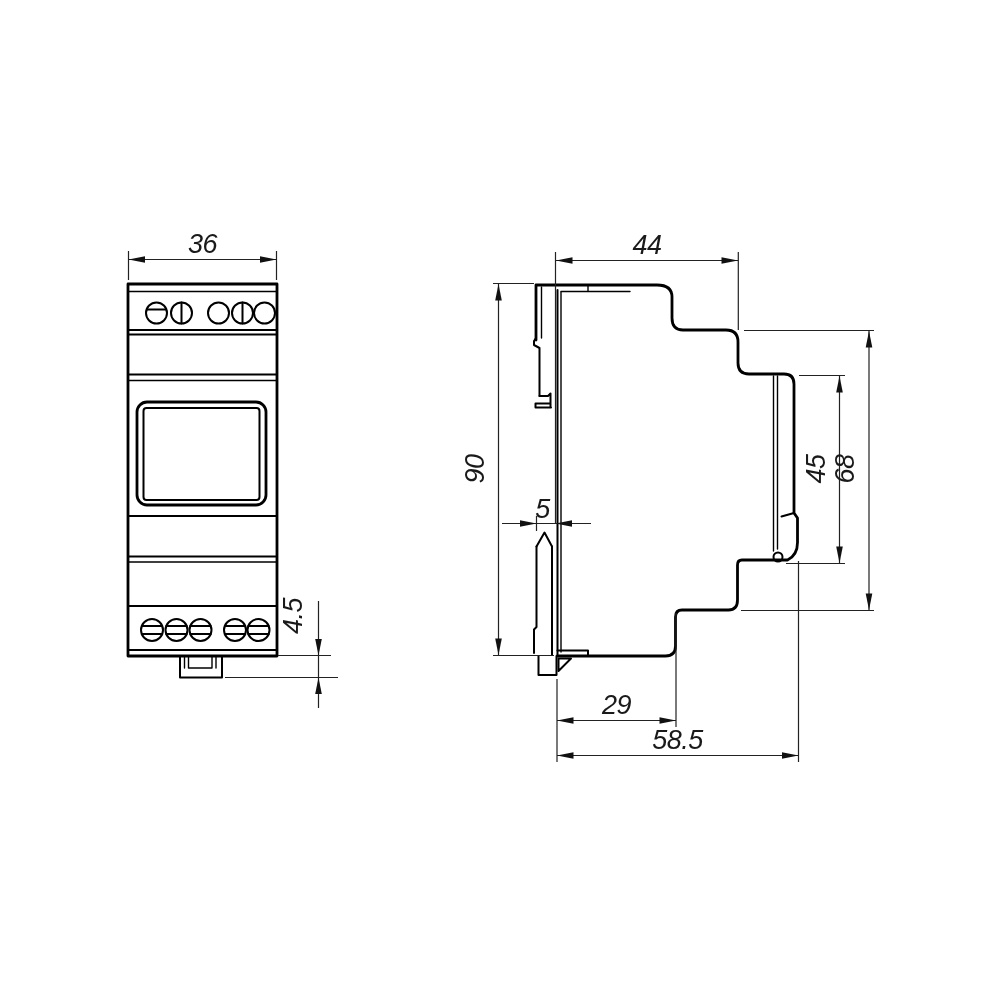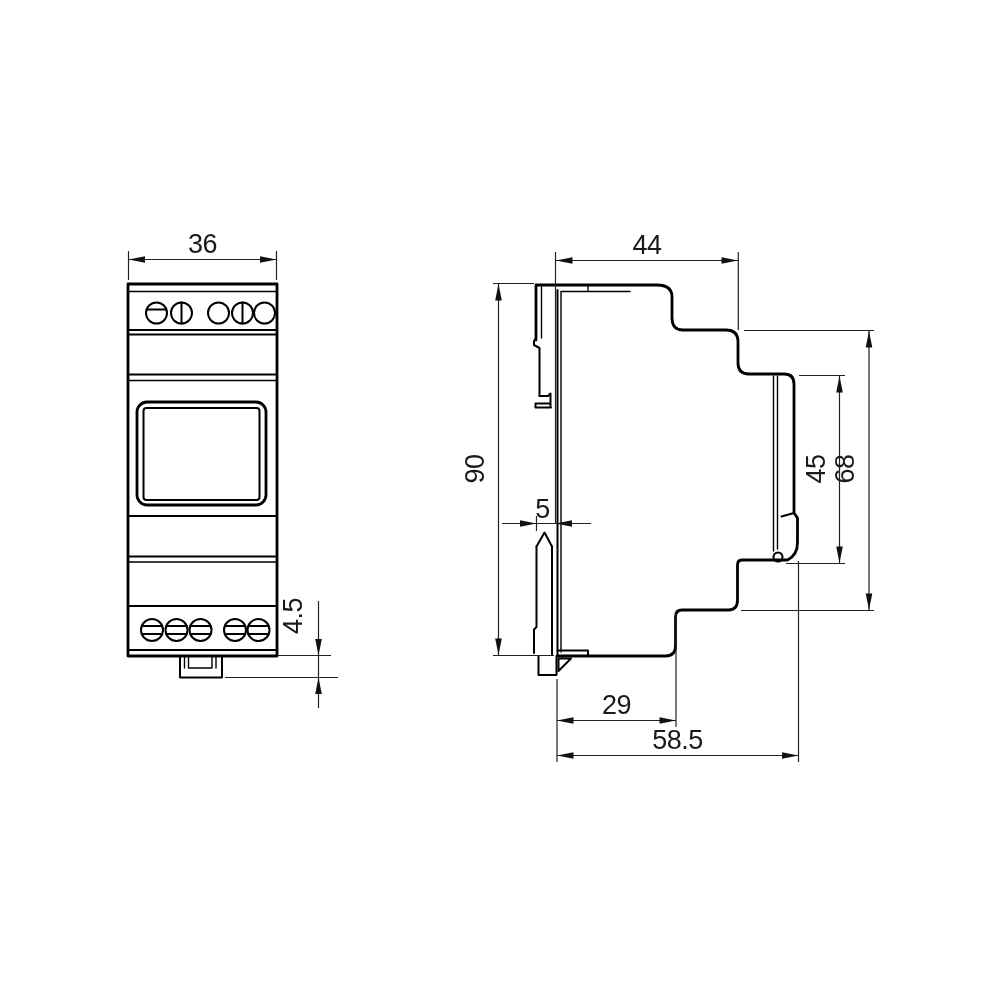--- a/index.html
+++ b/index.html
@@ -9,20 +9,21 @@
     width: 1000px;
     height: 1000px;
     overflow: hidden;
     font-family: "Liberation Sans", sans-serif;
   }
   .canvas {
     position: relative;
     width: 1000px;
     height: 1000px;
     background: #ffffff;
+    font-style: italic;
   }
   svg { display: block; }
   .outline   { stroke: #000000; fill: none; stroke-width: 2.8; stroke-linejoin: round; stroke-linecap: round; }
   .outline-med { stroke: #000000; fill: none; stroke-width: 2.0; stroke-linejoin: round; stroke-linecap: round; }
   .outline-thin { stroke: #000000; fill: none; stroke-width: 1.4; stroke-linejoin: round; stroke-linecap: round; }
   .dimline   { stroke: #222222; fill: none; stroke-width: 1.2; }
   .arrow     { fill: #111111; stroke: none; }
   .dimtext {
     font-family: "Liberation Sans", sans-serif;
     font-size: 27px;

